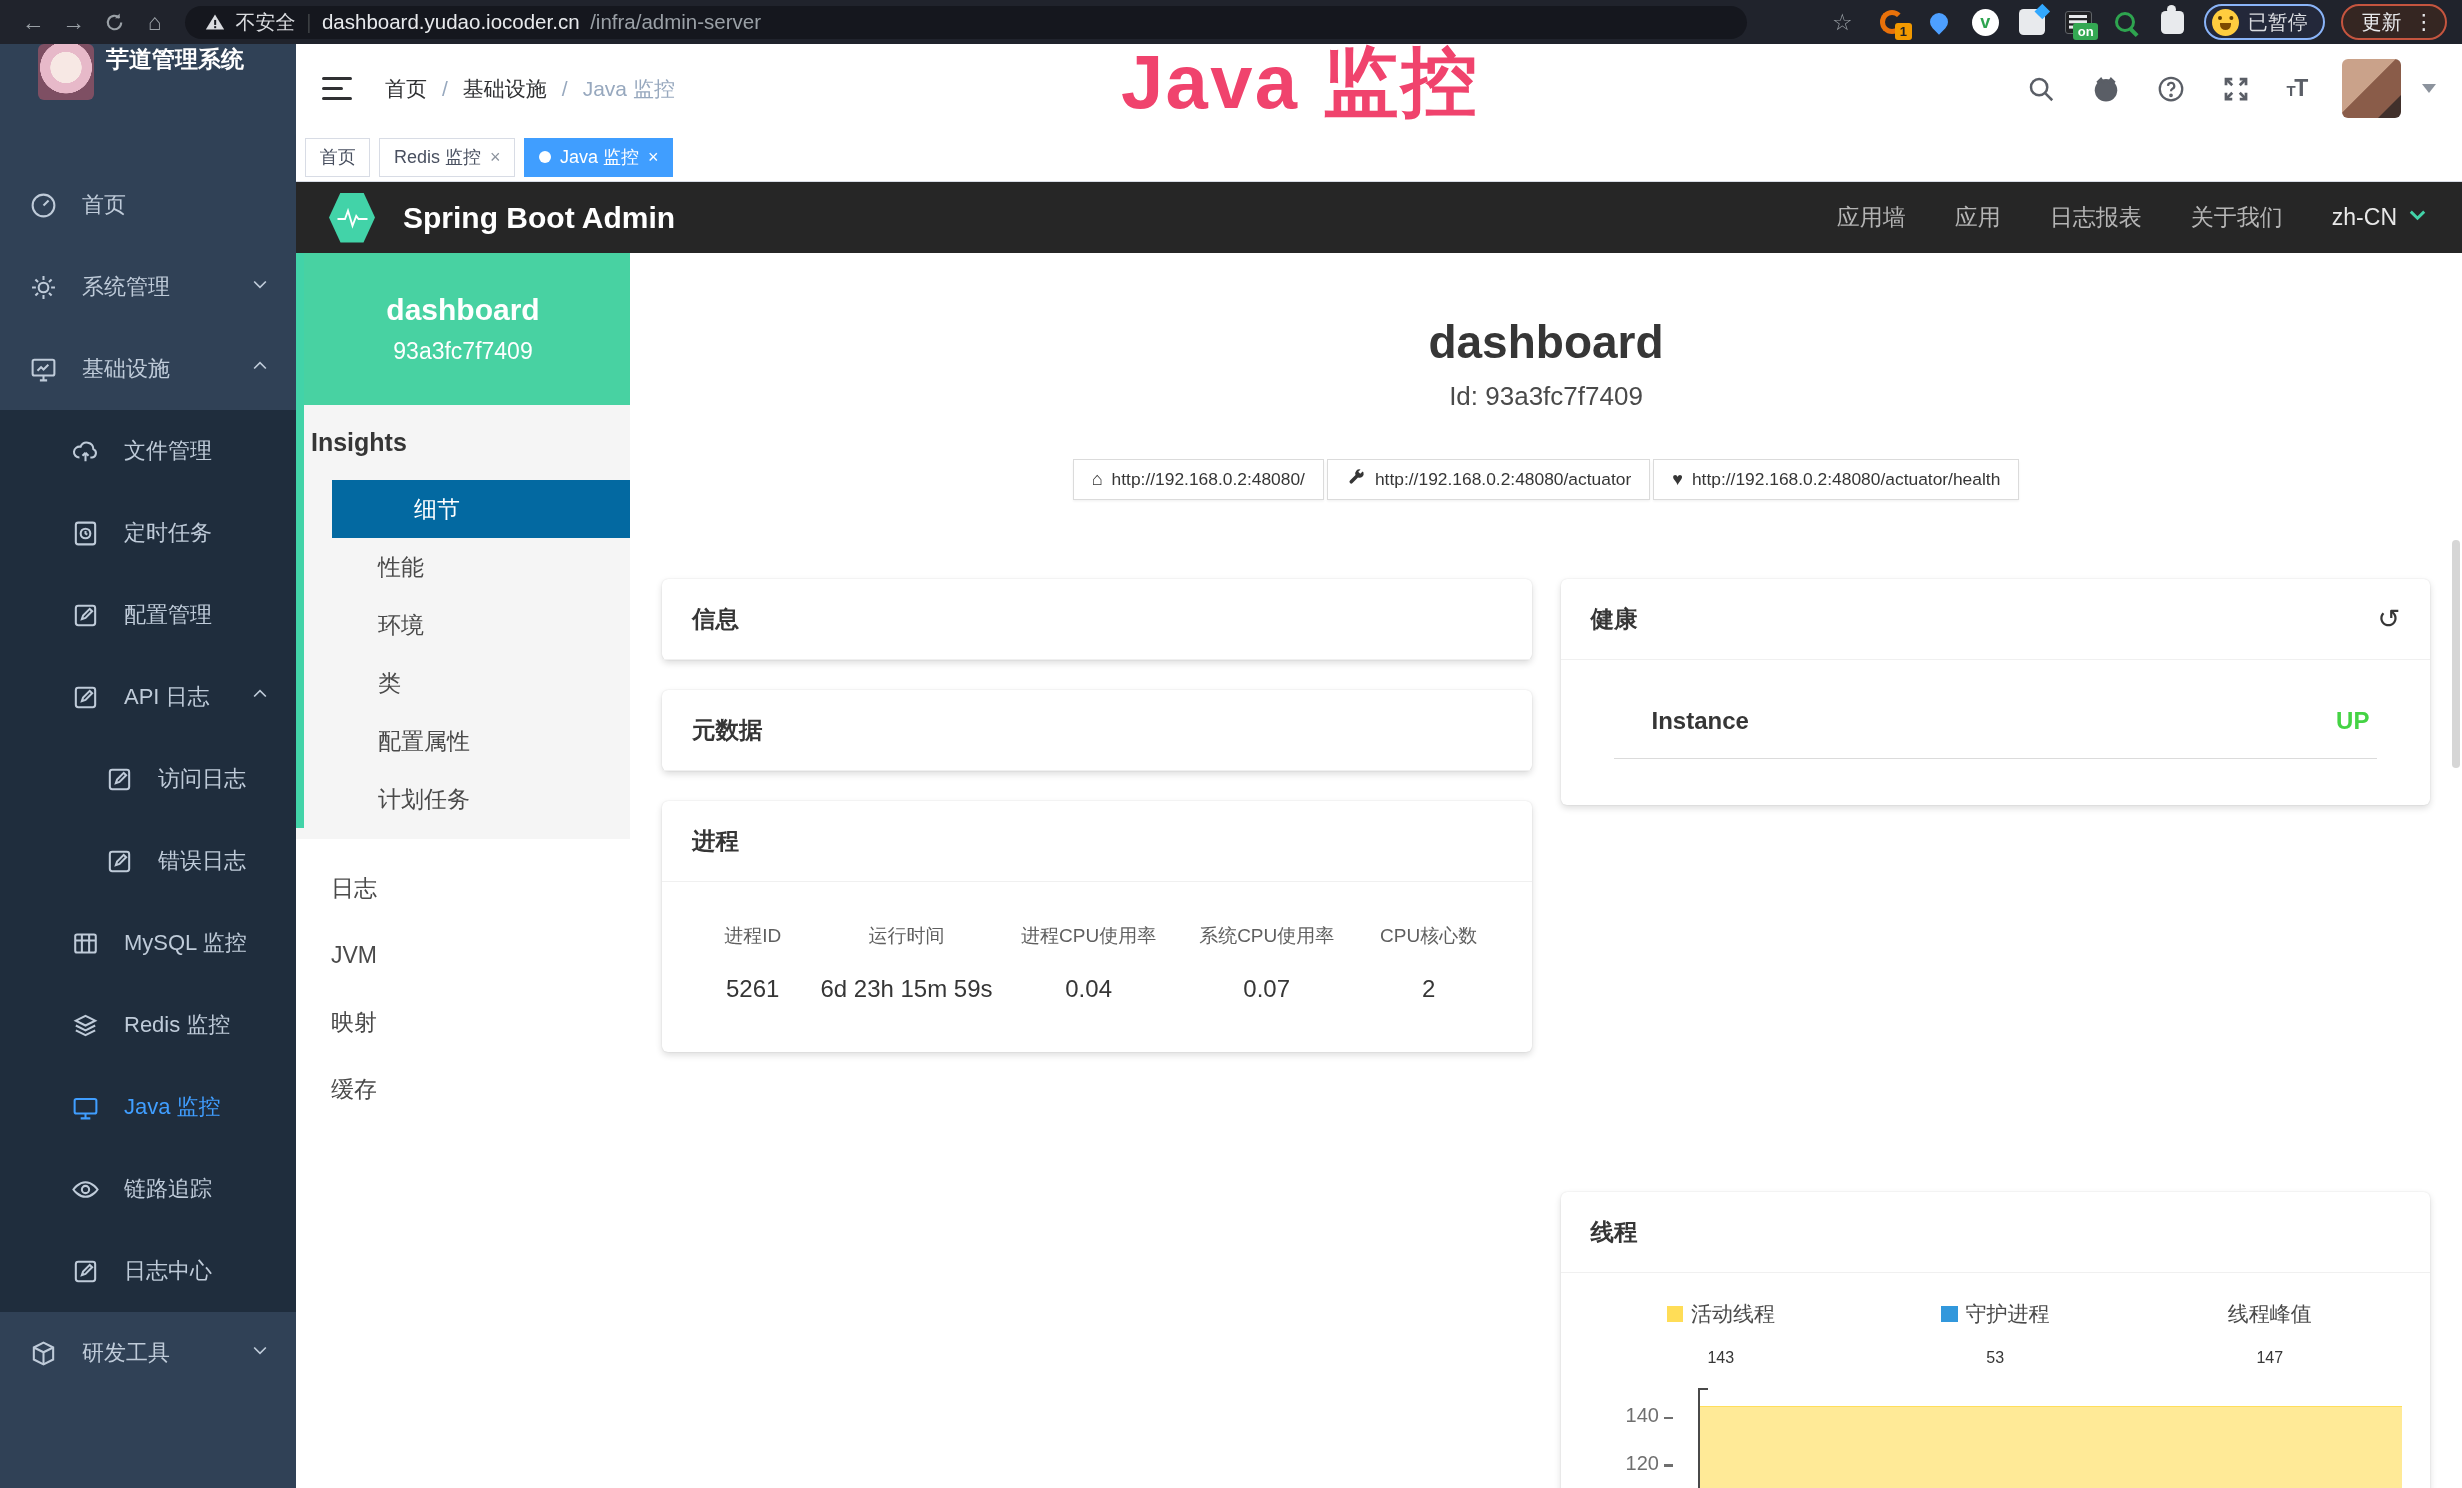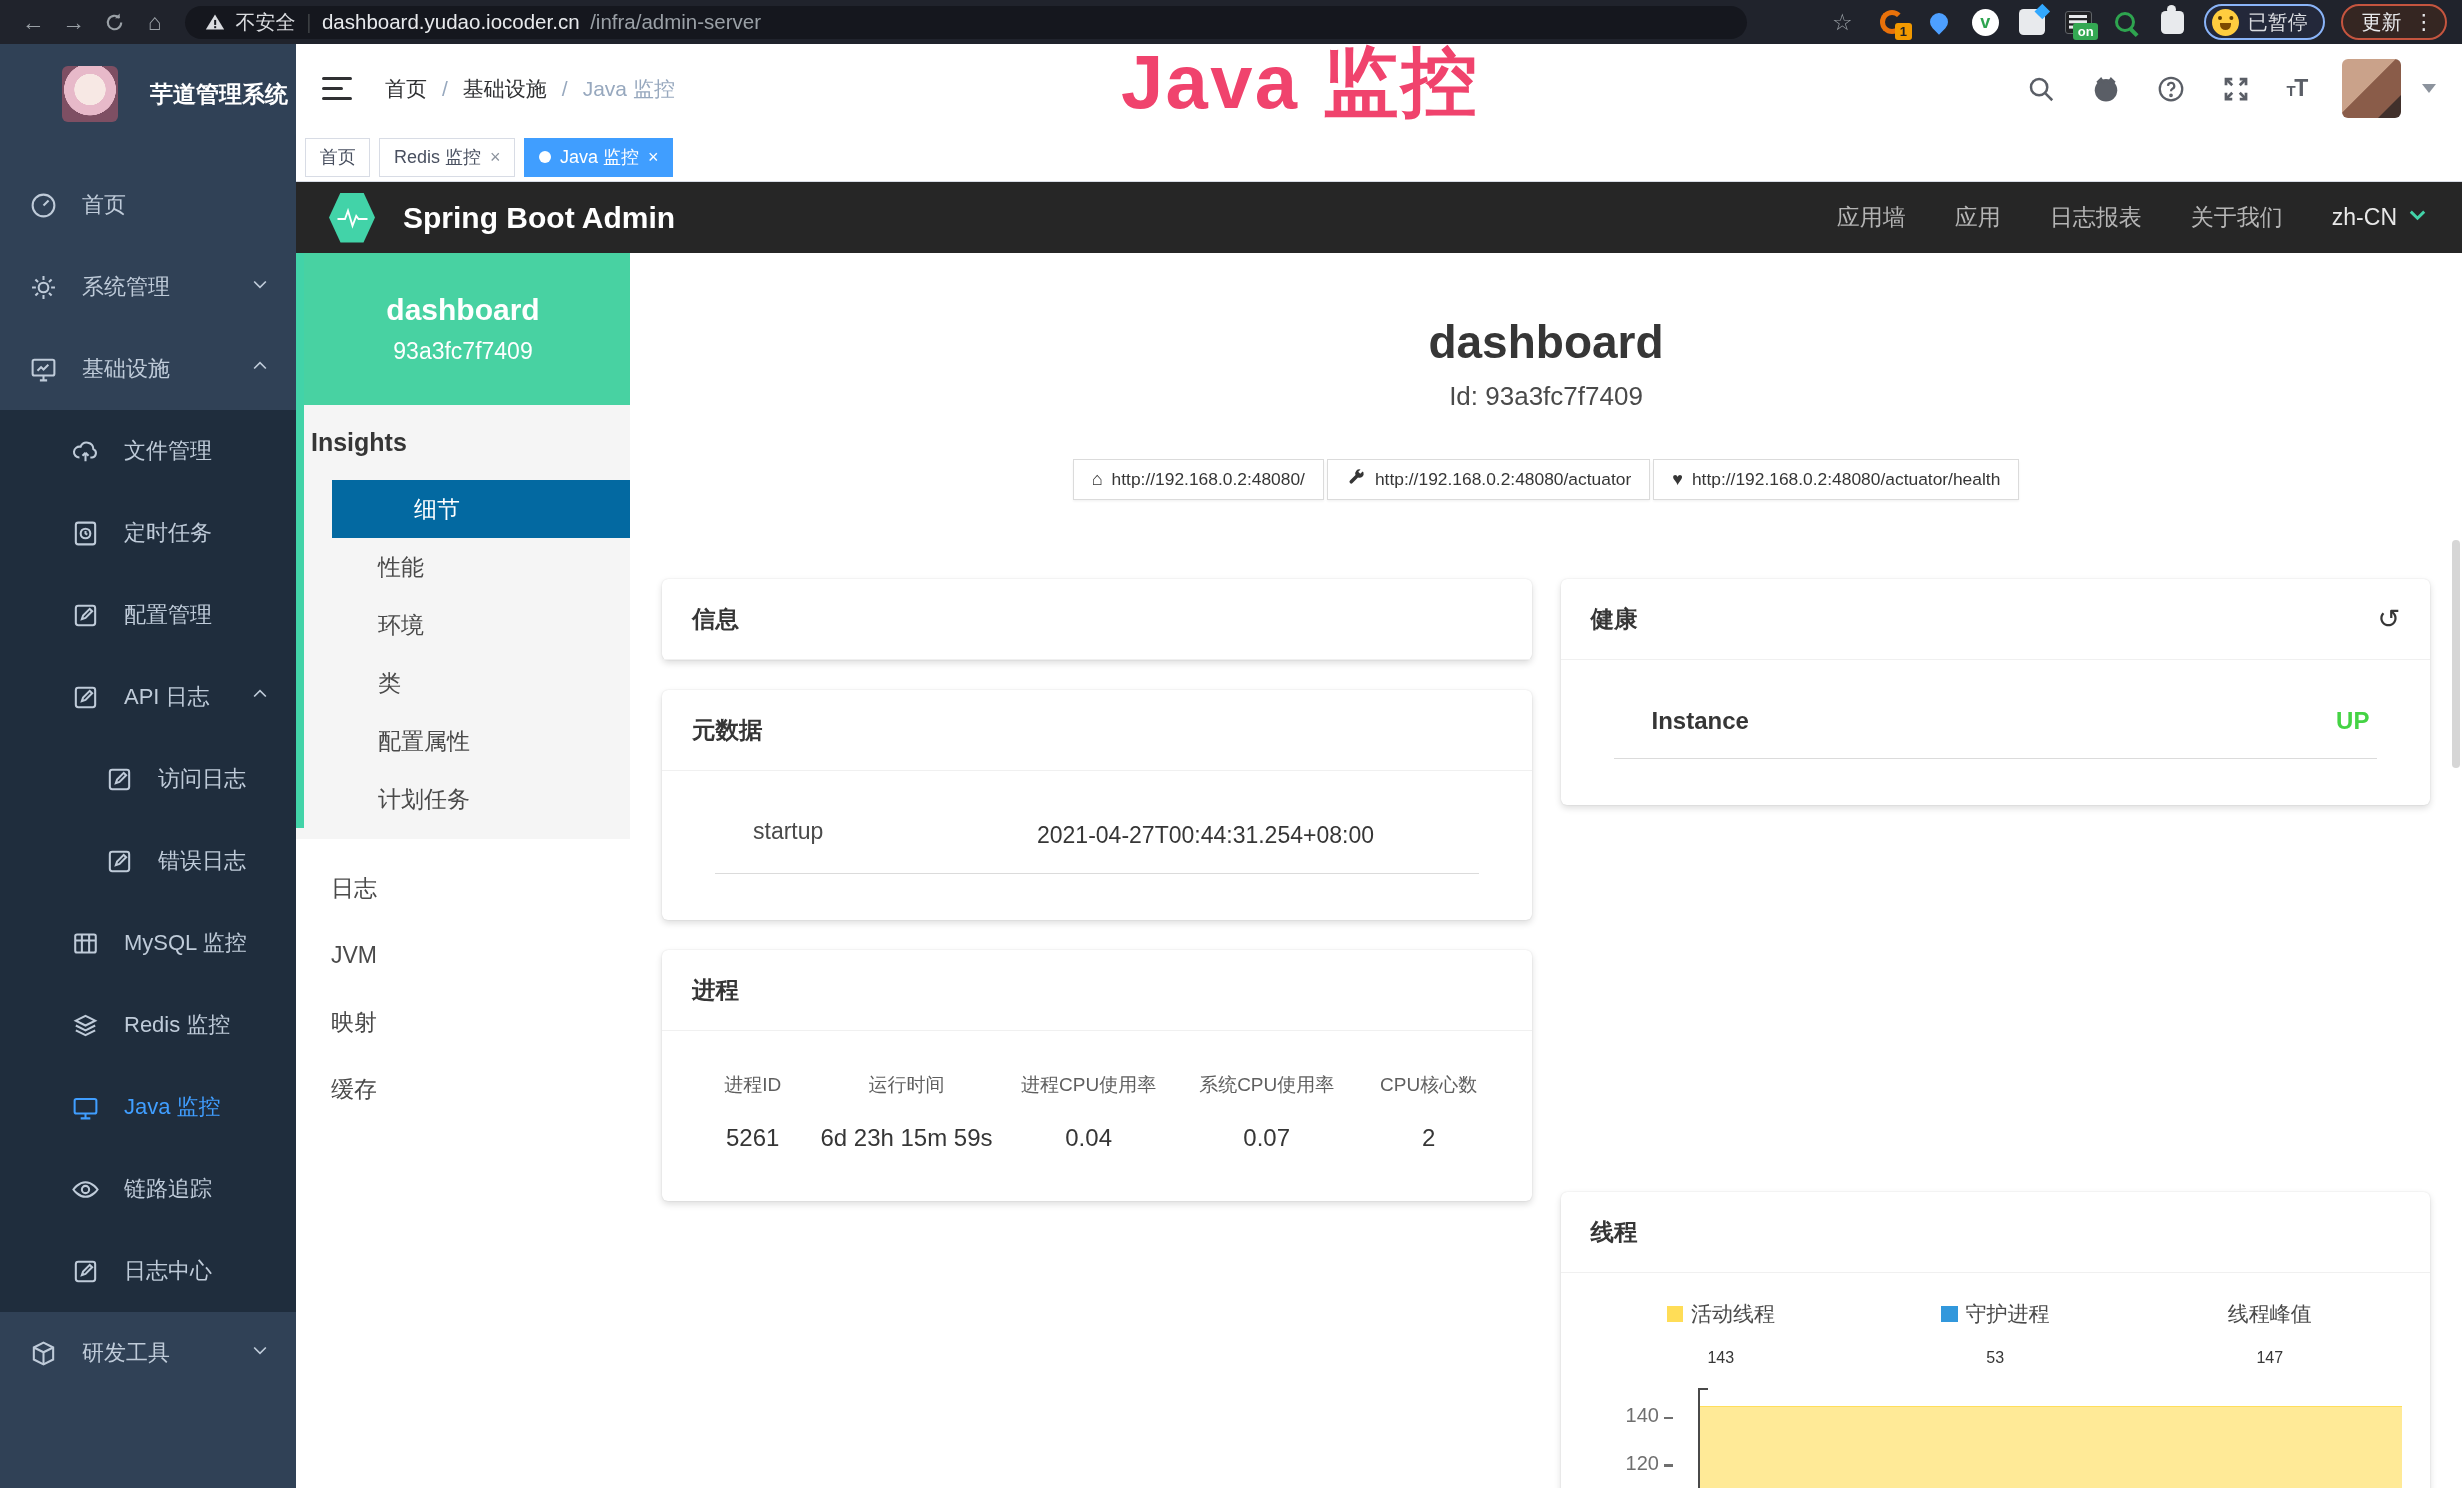--- a/index.html
+++ b/index.html
@@ -45,21 +45,21 @@
   .face::after { content:""; position:absolute; left:8.3px; top:14.4px; width:10.6px; height:6.8px; border-radius:0 0 10.6px 10.6px; background:#7c4a00; }
   .profile-chip span { color:#dadce0; font-size:20px; }
   .update-pill { display:flex; align-items:center; gap:12px; height:36px; padding:0 10.6px 0 18px;
            border:2.3px solid #c5553f; border-radius:20px; background:#352622; }
   .update-pill .upd { color:#e8eaed; font-size:20px; }
   .update-pill .kebab { color:#e8eaed; font-size:21px; }
 
   
   .sidebar { position:absolute; top:44px; left:0; width:296px; bottom:0; background:#304156;
            color:#bfcbd9; font-size:22px; overflow:hidden; }
-  .logo-row { height:100px; display:flex; align-items:center; padding-left:38px; gap:32px;margin-left:24px; }
+  .logo-row { height:100px; display:flex; padding-left:38px; gap:12px; }
   .logo-img { width:56px; height:56px; border-radius:6px;
            background:radial-gradient(circle at 50% 42%, #f7e8e4 0 36%, #e7b9c9 37% 60%, #7e4f63 61% 100%); }
   .brand { color:#fff; font-weight:bold; font-size:23px; }
   .menu { margin-top:20px; }
   .m-item { height:82px; display:flex; align-items:center; gap:24px; padding-left:29px; padding-right:26px; }
   .m-item .lbl { white-space:nowrap; }
   .m-item .chev { margin-left:auto; }
   .submenu { background:#1f2d3d; }
   .lv1 { padding-left:71px; }
   .lv2 { padding-left:105px; }
@@ -528,26 +528,20 @@
               <div class="card">
                 <div class="card-head">
                     <span class="card-title">信息</span>
                   </div>
               </div>
 
               <div class="card">
                 <div class="card-head">
                     <span class="card-title">元数据</span>
                   </div>
-                <div class="card-body">
-                  <div class="kv">
-                    <span class="kv-label">startup</span>
-                    <span class="kv-value">2021-04-27T00:44:31.254+08:00</span>
-                  </div>
-                </div>
               </div>
 
               <div class="card" style="margin-bottom:0;">
                 <div class="card-head">
                     <span class="card-title">进程</span>
                   </div>
                 <div class="card-body" style="padding:41px 30px 49px 30px;">
                   <div class="proc-row proc-head">
                     <div>进程ID</div>
                     <div>运行时间</div>

